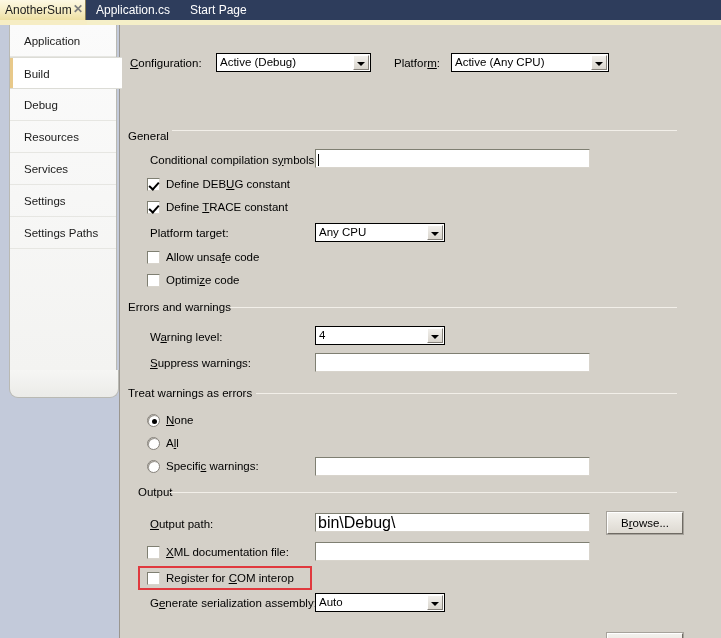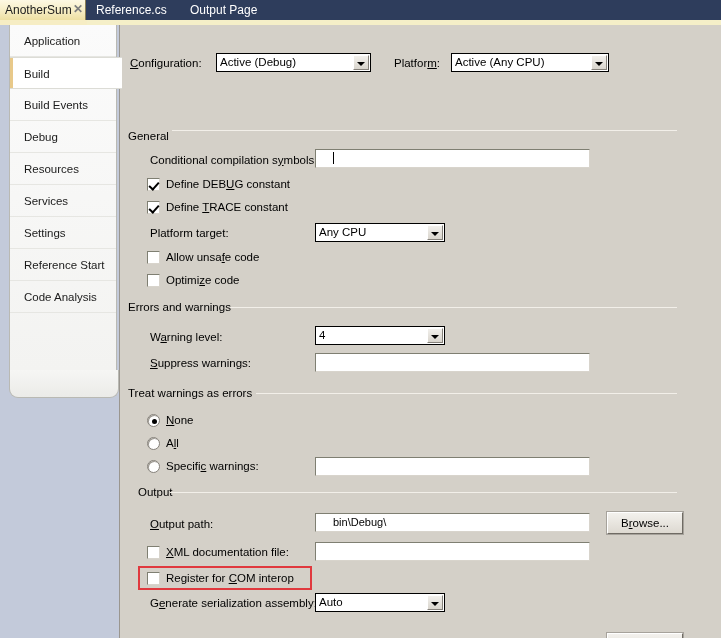--- a/index.html
+++ b/index.html
@@ -156,23 +156,23 @@
     border-top: 4px solid #000;
   }
 
   .textfield {
     position: absolute;
     background: #ffffff;
     border: 1px solid #7f7f72;
     border-right-color: #d8d4cc;
     border-bottom-color: #d8d4cc;
     height: 19px;
-    font-size: 11px;
+    font-size: 16px;
     line-height: 17px;
-    padding-left: 17px;
+    padding-left: 2px;
     color: #000;
     white-space: nowrap;
     overflow: hidden;
   }
   .caret {
     display: inline-block;
     width: 1px; height: 12px;
     background: #000;
     vertical-align: -2px;
   }
@@ -254,38 +254,36 @@
   }
 </style>
 </head>
 <body>
 
 <div id="tabstrip">
   <div id="tab-active">
     <span>AnotherSum</span>
     <span id="tab-close">✕</span>
   </div>
-  <div class="tab-inactive" style="left:88px;">Reference.cs</div>
-  <div class="tab-inactive" style="left:182px;">Output Page</div>
+  <div class="tab-inactive" style="left:88px;">Application.cs</div>
+  <div class="tab-inactive" style="left:182px;">Start Page</div>
 </div>
 <div id="tab-underline"></div>
 <div id="tab-underline-strip"></div>
 
 <div id="windowbody">
 
   <div id="sidebar">
     <div class="side-item"><span>Application</span></div>
     <div class="side-item selected"><span>Build</span></div>
-    <div class="side-item"><span>Build Events</span></div>
     <div class="side-item"><span>Debug</span></div>
     <div class="side-item"><span>Resources</span></div>
     <div class="side-item"><span>Services</span></div>
     <div class="side-item"><span>Settings</span></div>
-    <div class="side-item"><span>Reference Start</span></div>
-    <div class="side-item"><span>Code Analysis</span></div>
+    <div class="side-item"><span>Settings Paths</span></div>
   </div>
   <div id="sidebar-curve"></div>
 
   <div id="content">
    <div id="content-inner">
 
     <div id="configrow">
       <span class="lbl" style="position:absolute;left:0;top:4px;"><span class="u">C</span>onfiguration:</span>
       <div class="combo" style="left:86px;top:0;width:155px;">
         <span>Active (Debug)</span>

